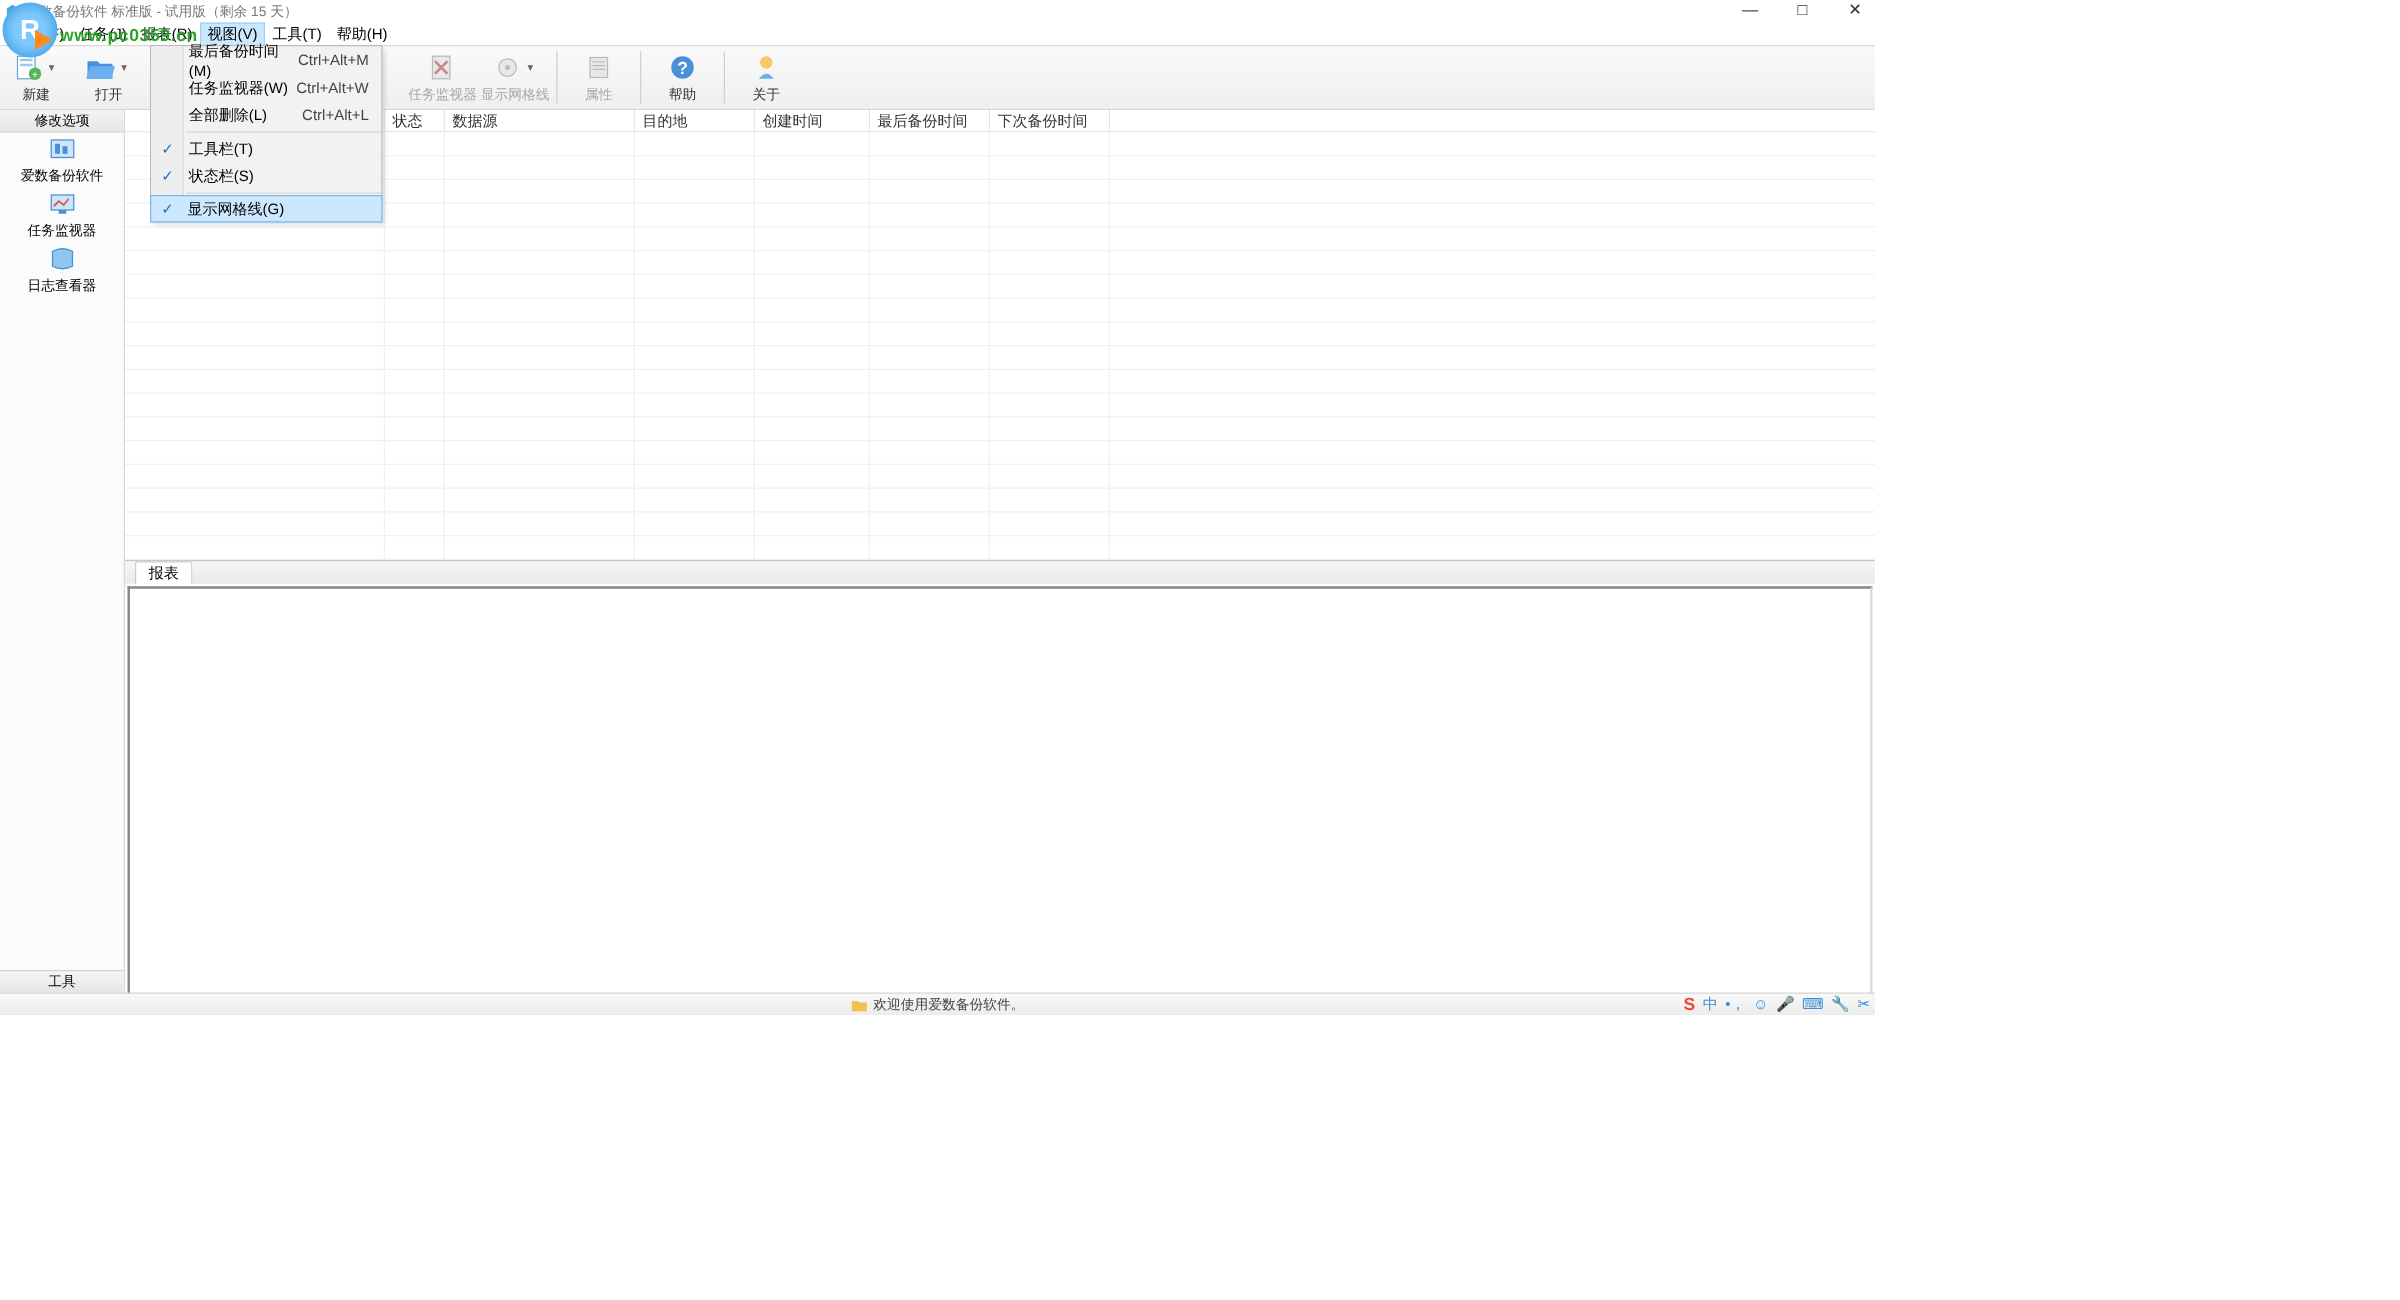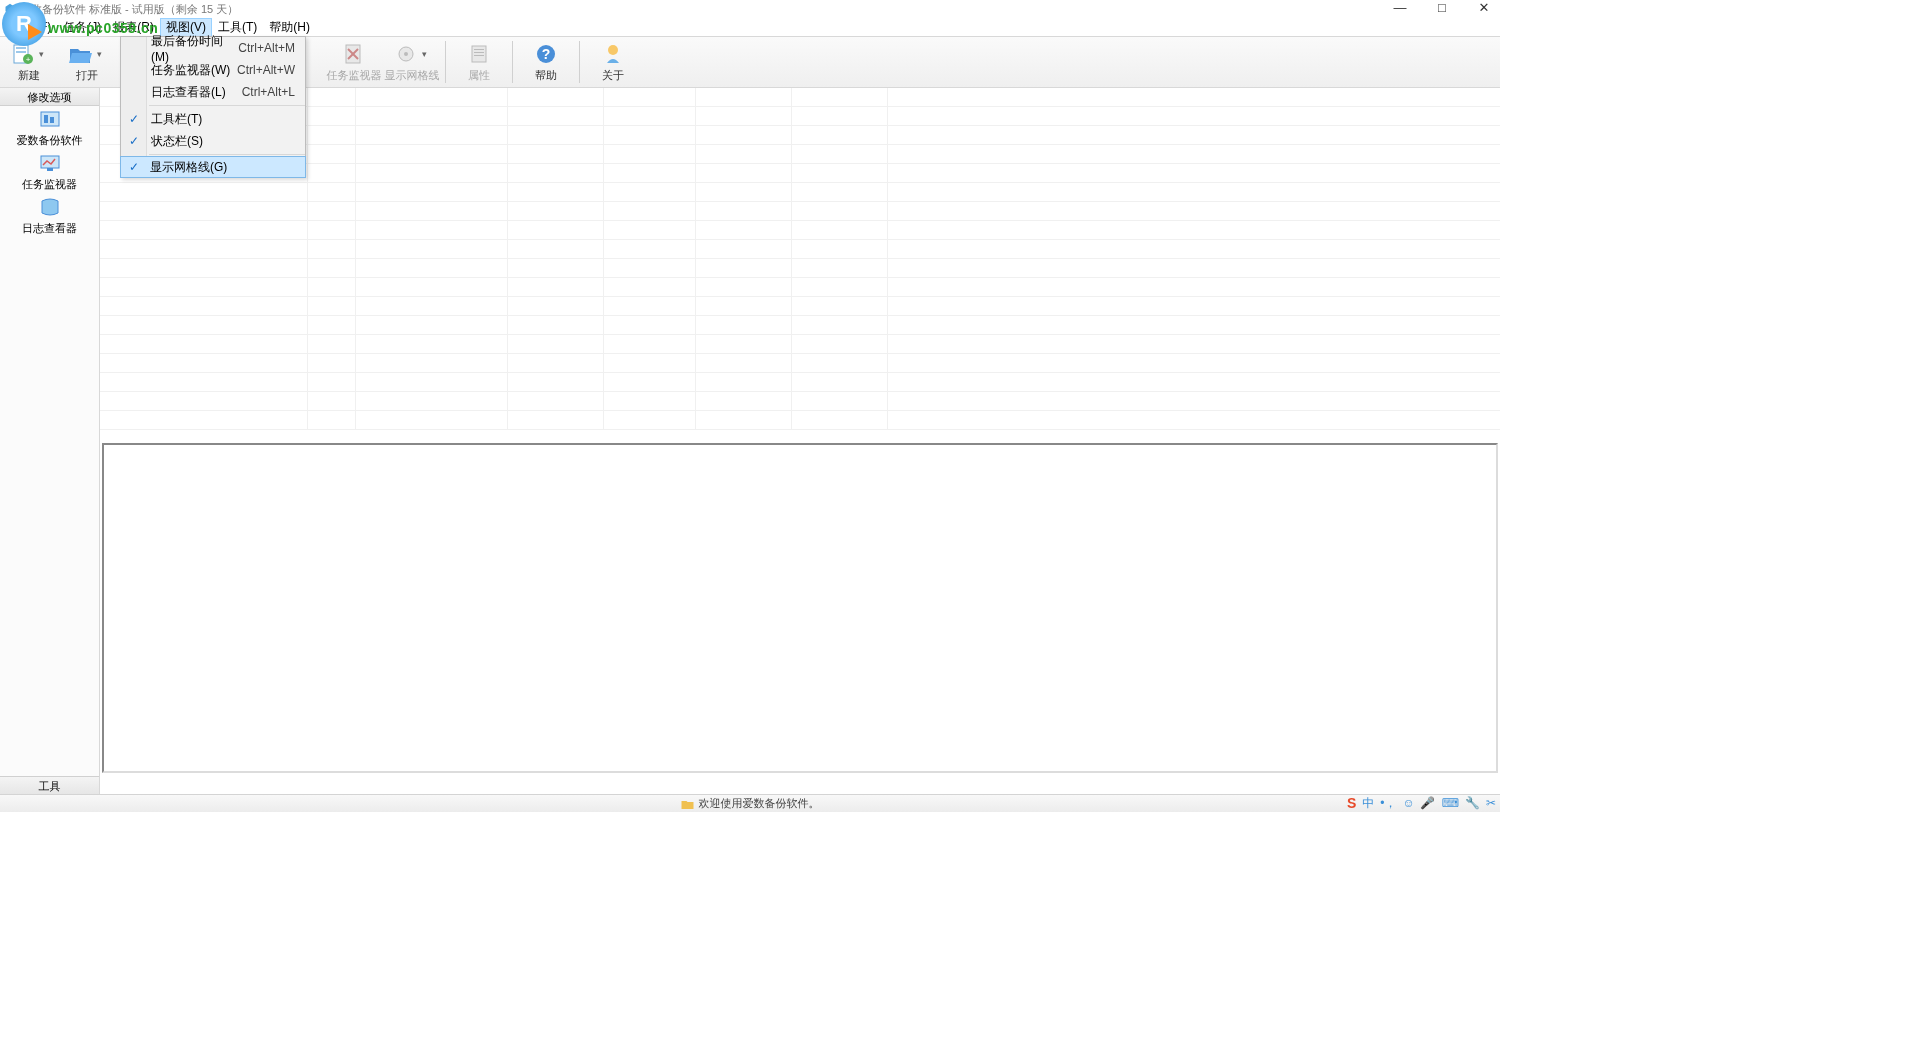--- a/index.html
+++ b/index.html
@@ -100,21 +100,21 @@
   <div class="gutter"></div>
   <div class="dditem">
     <span class="ddlabel">最后备份时间(M)</span>
     <span class="ddshort">Ctrl+Alt+M</span>
   </div>
   <div class="dditem">
     <span class="ddlabel">任务监视器(W)</span>
     <span class="ddshort">Ctrl+Alt+W</span>
   </div>
   <div class="dditem">
-    <span class="ddlabel">日志查看器(L)</span>
+    <span class="ddlabel">全部删除(L)</span>
     <span class="ddshort">Ctrl+Alt+L</span>
   </div>
   <div class="ddsep"></div>
   <div class="dditem checked">
     <span class="ddlabel">工具栏(T)</span>
   </div>
   <div class="dditem checked">
     <span class="ddlabel">状态栏(S)</span>
   </div>
   <div class="ddsep"></div>
@@ -233,20 +233,30 @@
         <svg width="24" height="22">
             <path d="M4 4 q8 -4 16 0 v12 q-8 4 -16 0 z" fill="#8ec8f0" stroke="#4a8fd8"></path>
           </svg>
         <span>日志查看器</span>
       </div>
       <div class="sidefoot">工具</div>
     </div>
   </div>
 
   <div class="content">
+    <div class="gridhdr">
+      <div class="gh" style="width:208px"></div>
+      <div class="gh" style="width:48px">状态</div>
+      <div class="gh" style="width:152px">数据源</div>
+      <div class="gh" style="width:96px">目的地</div>
+      <div class="gh" style="width:92px">创建时间</div>
+      <div class="gh" style="width:96px">最后备份时间</div>
+      <div class="gh" style="width:96px;flex:0 0 auto">下次备份时间</div>
+      <div class="gh" style="flex:1;border-right:none"></div>
+    </div>
     <div class="gridbody" id="gridbody">
         <div class="row">
           <div class="c" style="width: 208px;"></div>
           <div class="c" style="width: 48px;"></div>
           <div class="c" style="width: 152px;"></div>
           <div class="c" style="width: 96px;"></div>
           <div class="c" style="width: 92px;"></div>
           <div class="c" style="width: 96px;"></div>
           <div class="c" style="width: 96px;"></div>
           <div class="c" style="flex: 1 1 0%; border-right: none;"></div>
@@ -415,20 +425,23 @@
           <div class="c" style="width: 208px;"></div>
           <div class="c" style="width: 48px;"></div>
           <div class="c" style="width: 152px;"></div>
           <div class="c" style="width: 96px;"></div>
           <div class="c" style="width: 92px;"></div>
           <div class="c" style="width: 96px;"></div>
           <div class="c" style="width: 96px;"></div>
           <div class="c" style="flex: 1 1 0%; border-right: none;"></div>
         </div>
       </div>
+    <div class="tabstrip">
+      <div class="tab">报表</div>
+    </div>
     <div class="reportwrap">
       <div class="report" style="position:static;margin:2px;height:330px"></div>
     </div>
   </div>
 </div>
 
 <div class="statusbar">
   <div class="stext">
     <svg width="14" height="12">
         <path d="M1 3 h5 l1 1 h6 v7 h-12 z" fill="#f0c050"></path>

